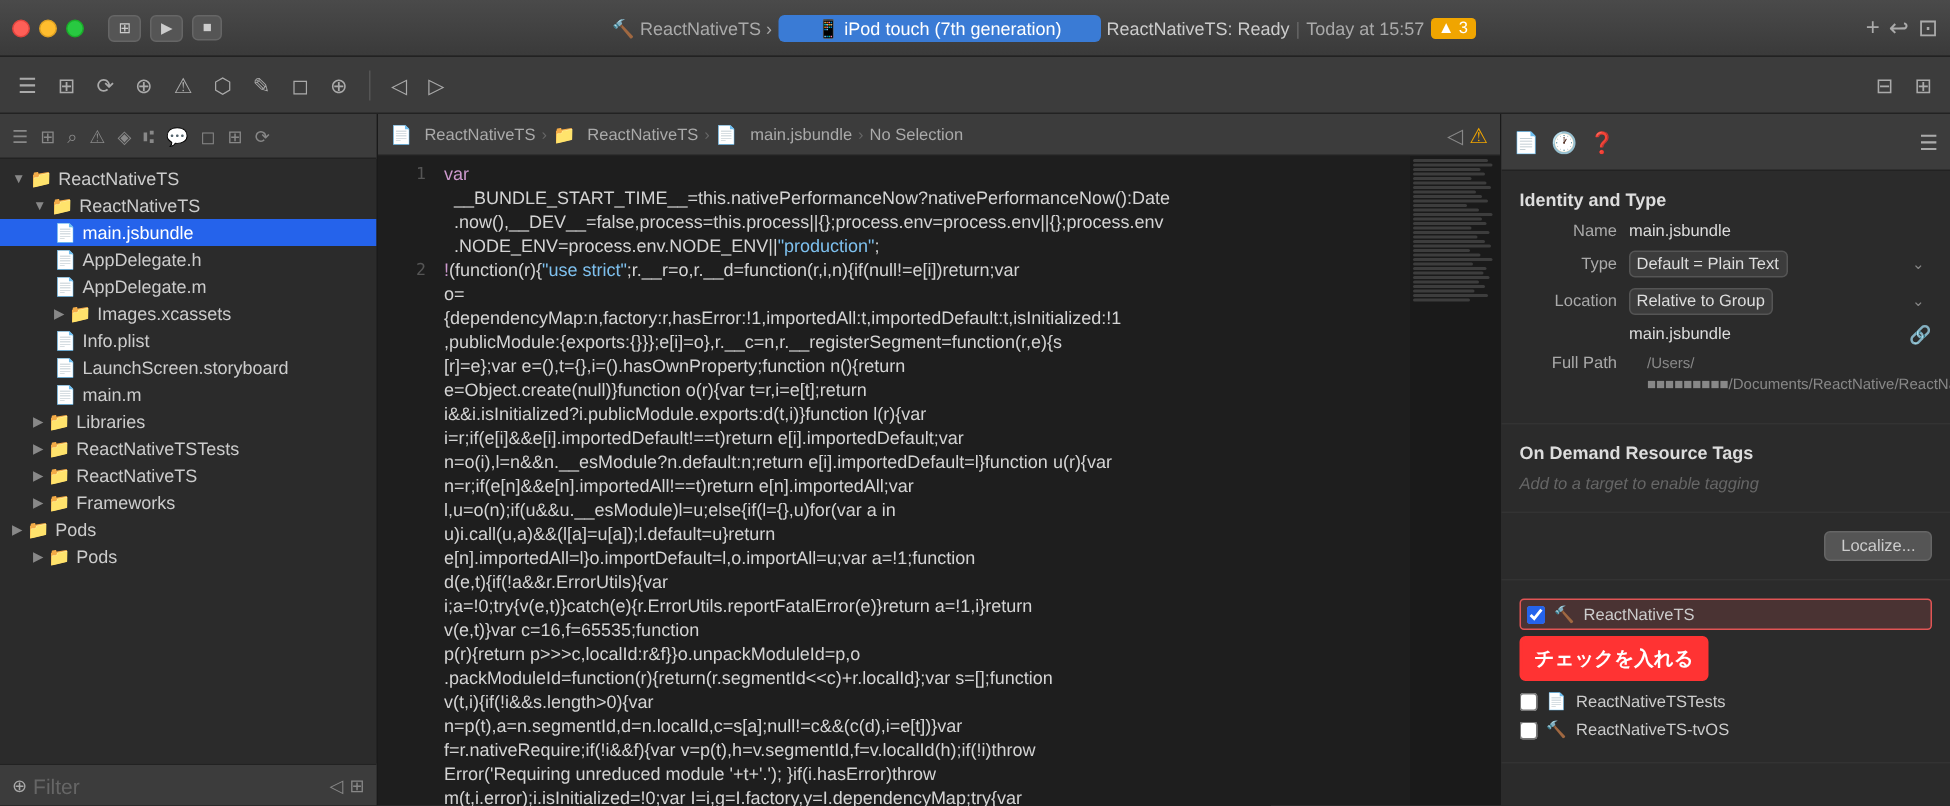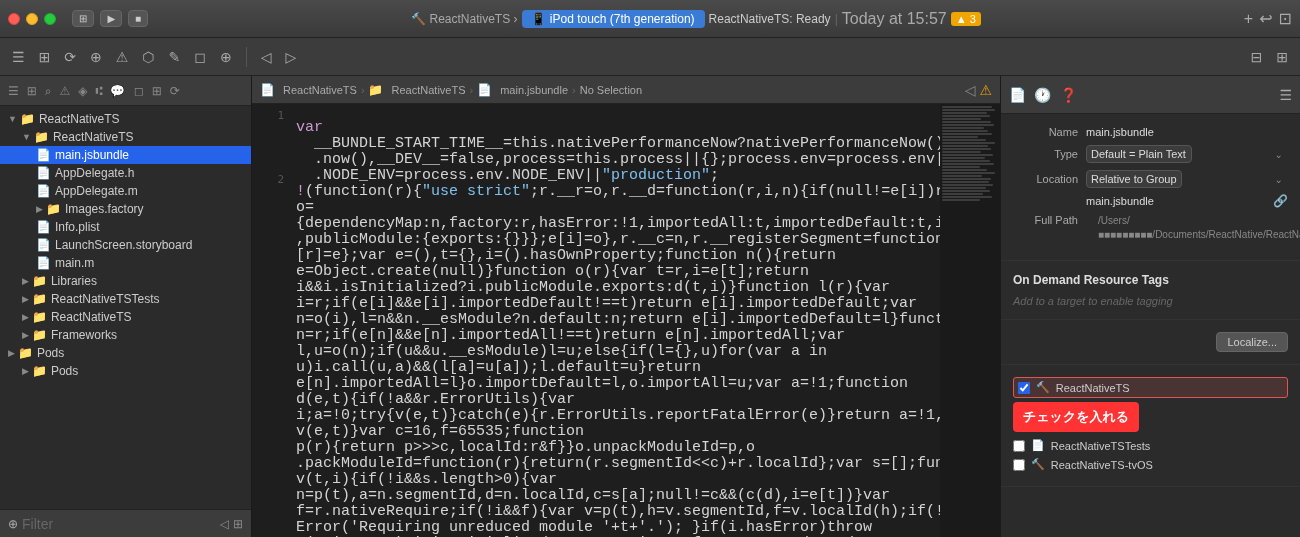--- a/index.html
+++ b/index.html
@@ -16,21 +16,21 @@
       border-bottom: 1px solid #222;
       flex-shrink: 0;
     }
     .traffic-lights { display: flex; gap: 6px; align-items: center; }
     .traffic-light { width: 12px; height: 12px; border-radius: 50%; }
     .tl-red { background: #ff5f57; border: 1px solid #e0443e; }
     .tl-yellow { background: #ffbd2e; border: 1px solid #dea123; }
     .tl-green { background: #28c941; border: 1px solid #1aac29; }
     .titlebar-center { display: flex; align-items: center; gap: 4px; flex: 1; justify-content: center; font-size: 12px; color: #ccc; }
     .titlebar-btn { background: #555; border: 1px solid #666; border-radius: 4px; color: #ccc; font-size: 10px; padding: 2px 6px; cursor: pointer; }
-    .tab-active { background: #3a7bd5; color: white; border-radius: 4px; padding: 2px 10px; font-size: 12px; }
+    .tab-active { background: #3a7bd5; color: white; border-radius: 4px; padding: 2px 26px; font-size: 12px; }
     .titlebar-right { display: flex; align-items: center; gap: 6px; }
     .warning-badge { background: #f0a500; border-radius: 3px; padding: 1px 5px; font-size: 11px; color: white; }
 
     
     .toolbar {
       height: 38px;
       background: #3c3c3c;
       display: flex;
       align-items: center;
       padding: 0 8px;
@@ -111,23 +111,23 @@
       font-family: 'Menlo', monospace;
       padding: 4px 4px 4px 8px;
       text-align: right;
       line-height: 16px;
       flex-shrink: 0;
       user-select: none;
     }
     .code-content {
       flex: 1;
       overflow: auto;
-      padding: 16px 8px;
-      font-family: Liberation Mono, monospace;
-      font-size: 15px;
+      padding: 4px 8px;
+      font-family: Liberation Sans, sans-serif;
+      font-size: 12px;
       line-height: 16px;
       color: #d4d4d4;
       white-space: pre;
     }
     .minimap {
       width: 60px;
       background: #1a1a1a;
       flex-shrink: 0;
       overflow: hidden;
       position: relative;
@@ -242,21 +242,21 @@
   <div style="display:flex;align-items:center;gap:6px;margin-left:8px;">
     <span class="titlebar-btn">⊞</span>
     <span class="titlebar-btn">▶</span>
     <span class="titlebar-btn">■</span>
   </div>
   <div class="titlebar-center">
     <span style="color:#aaa;font-size:12px;">🔨 ReactNativeTS ›</span>
     <div class="tab-active">📱 iPod touch (7th generation)</div>
     <span style="color:#ccc;font-size:12px;">ReactNativeTS: Ready</span>
     <span style="color:#666;">|</span>
-    <span style="color:#aaa;font-size:16px;">Today at 15:57</span>
+    <span style="color:#aaa;font-size:12px;">Today at 15:57</span>
     <span class="warning-badge">▲ 3</span>
   </div>
   <div class="titlebar-right">
     <span style="color:#aaa;font-size:16px;cursor:pointer;">+</span>
     <span style="color:#aaa;font-size:16px;cursor:pointer;">↩</span>
     <span style="color:#aaa;font-size:16px;cursor:pointer;">⊡</span>
   </div>
 </div>
 
 <div class="toolbar">
@@ -328,21 +328,21 @@
         <span class="tree-indent"></span>
         <span class="item-icon" style="color:#88cc66;">📄</span>
         <span>AppDelegate.m</span>
       </div>
 
       <div class="tree-item">
         <span class="tree-indent"></span>
         <span class="tree-indent"></span>
         <span class="triangle">▶</span>
         <span class="item-icon icon-folder">📁</span>
-        <span>Images.factory</span>
+        <span>Images.xcassets</span>
       </div>
 
       <div class="tree-item">
         <span class="tree-indent"></span>
         <span class="tree-indent"></span>
         <span class="item-icon" style="color:#7ec0ee;">📄</span>
         <span>Info.plist</span>
       </div>
 
       <div class="tree-item">
@@ -526,20 +526,21 @@
   <div class="right-panel">
     <div class="right-toolbar">
       <span style="color:#aaa;font-size:14px;">📄</span>
       <span style="color:#aaa;font-size:14px;">🕐</span>
       <span style="color:#aaa;font-size:14px;">❓</span>
       <div style="flex:1;"></div>
       <span style="color:#aaa;font-size:14px;">☰</span>
     </div>
 
     <div class="panel-section">
+      <div class="panel-title">Identity and Type</div>
       <div class="field-row">
         <span class="field-label">Name</span>
         <span class="field-value">main.jsbundle</span>
       </div>
       <div class="field-row">
         <span class="field-label">Type</span>
         <div class="select-wrapper">
           <select class="field-select">
             <option>Default = Plain Text</option>
           </select>

